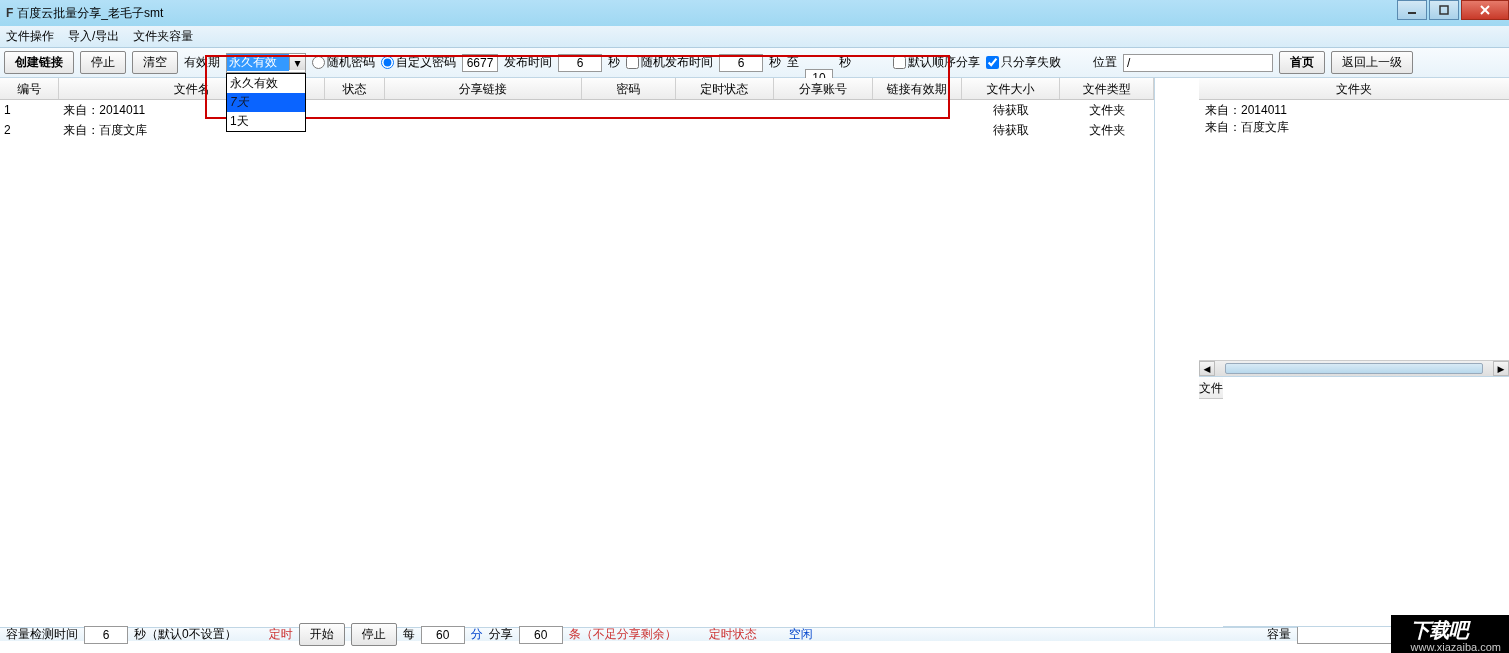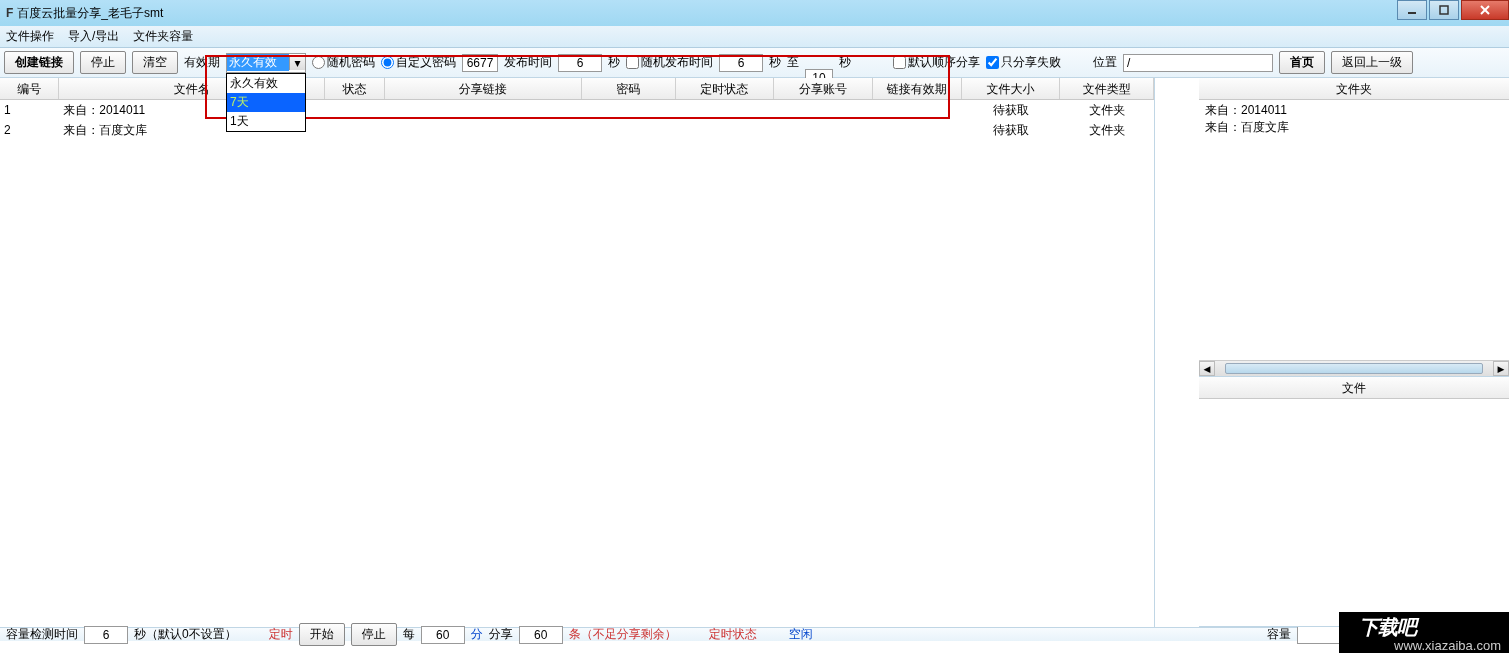--- a/index.html
+++ b/index.html
@@ -25,50 +25,50 @@
 input[type=checkbox], input[type=radio] { vertical-align: middle; margin-right: 2px; }
 
 .red-box { position: absolute; border: 2px solid #cc0000; pointer-events: none; z-index: 50; }
 
 .combo { position: relative; }
 .combo-display { border: 1px solid #999; background: #fff; width: 80px; height: 20px; display: flex; align-items: center; }
 .combo-display .sel-text { flex: 1; background: #3399ff; color: #fff; padding: 0 2px; }
 .combo-display .arrow { width: 16px; text-align: center; border-left: 1px solid #999; background: linear-gradient(#f5f5f5,#ddd); }
 .combo-list { position: absolute; top: 20px; left: 0; width: 80px; border: 1px solid #000; background: #fff; z-index: 100; }
 .combo-list .opt { padding: 1px 3px; cursor: pointer; }
-.combo-list .opt.hl { background: #0a64ff; color: #bef264; }
+.combo-list .opt.hl { background: #0a64ff; color: #0f172a; font-style: italic; }
 
 .content { display: flex; height: calc(100% - 26px - 22px - 30px - 26px); gap: 44px; }
 
 .main-table { flex: 1; position: relative; overflow: hidden; border-right: 1px solid #c0d6e5; }
 .table-head { display: flex; background: linear-gradient(#fdfdfd,#ececec); border-bottom: 1px solid #c8c8c8; height: 22px; }
 .th { border-right: 1px solid #d0d0d0; padding: 3px 4px; text-align: center; color: #000; overflow: hidden; white-space: nowrap; }
 .table-body .row { display: flex; height: 20px; align-items: center; }
 .td { padding: 0 4px; overflow: hidden; white-space: nowrap; }
 
 .side { width: 310px; display: flex; flex-direction: column; }
 .side-col-head { background: linear-gradient(#fdfdfd,#ececec); border-bottom: 1px solid #c8c8c8; height: 22px; text-align: center; padding-top: 3px; }
 .side-body { flex: 1; border-bottom: 1px solid #c0d6e5; padding: 2px 6px; overflow: auto; position: relative; }
 .side-body .scroll-x { position:absolute; bottom:0; left:0; right:0; height:16px; background:#e8e8e8; border-top:1px solid #ccc; display:flex; }
 .side-body .scroll-x .track{flex:1; background:linear-gradient(#f0f0f0,#dedede); position:relative;}
 .side-body .scroll-x .thumb{position:absolute; left:10px; right:10px; top:2px; bottom:2px; background:linear-gradient(#d8eaf5,#b8d8ec); border:1px solid #9ab; border-radius:2px;}
 .side-body .scroll-x .sb-btn{width:16px; background:linear-gradient(#f5f5f5,#ddd); border:1px solid #bbb; display:flex;align-items:center;justify-content:center;font-size:9px;}
-.side .file-section { height: 250px; display:flex; flex-direction:column; }
+.side .file-section { height: 250px; display:flex; }
 .side .file-section .side-body{flex:1;}
 
 .statusbar { height: 14px; background: linear-gradient(#f7fbfe,#e8f3fa); border-top: 1px solid #c0d6e5; display: flex; align-items: center; padding: 0 6px; }
 .statusbar > * { margin-right: 6px; }
 .red-text { color: #cc3333; }
 .blue-text { color: #0044cc; }
 .capacity-box { margin-left: auto; display:flex; align-items:center; gap:6px;}
 .capacity-display { width: 200px; border:1px solid #999; background:#fff; text-align:right; padding:1px 4px; color:#0a4; }
 
 .watermark { position: absolute; right: 0; bottom: 0; background: #000; color: #fff; padding: 2px 8px 0 20px; font-family: Arial; }
 .watermark .big { font-size: 20px; font-weight: bold; font-style: italic; letter-spacing: -1px; }
-.watermark .small { font-size: 13px; color: #ccc; display:block; margin-top:-3px;margin-left:35px;}
+.watermark .small { font-size: 11px; color: #ccc; display:block; margin-top:-3px;}
 
 label{display:inline-flex;align-items:center;cursor:pointer;}
 </style>
 </head>
 <body>
 
 <div class="titlebar">
   <span class="app-icon">F</span>
   <span class="title-text">百度云批量分享_老毛子smt</span>
   <div class="win-controls">

